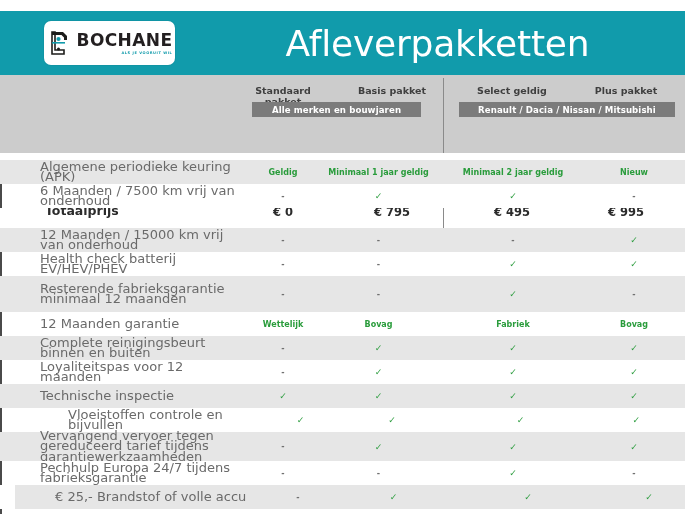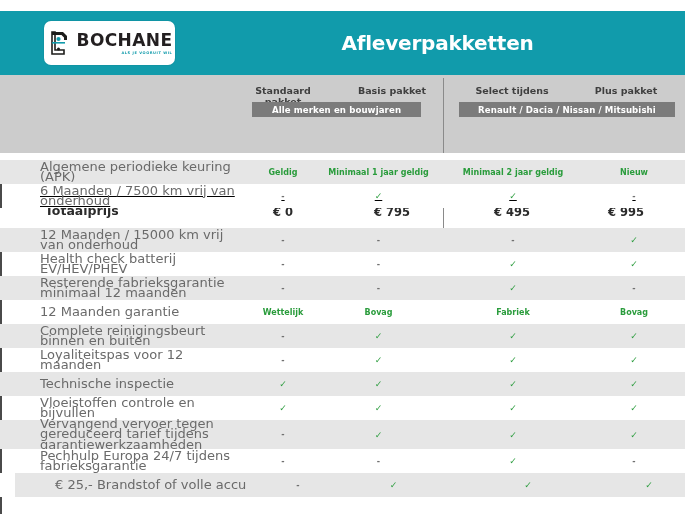--- a/index.html
+++ b/index.html
@@ -37,21 +37,21 @@
     font-size: 3.6px; font-weight: 700; letter-spacing: 0.55px;
     color: #119BAB; line-height: 6px; margin-top: 1px;
   }
   .header-title {
     position: absolute; left: 0; right: 0; top: 0; height: 64px;
     display: flex; align-items: center; justify-content: center;
     padding-left: 190px;
   }
   .header-title span {
     font-family: "DejaVu Sans", sans-serif;
-    color: #ffffff; font-size: 20px; font-weight: 700; letter-spacing: -0.2px;
+    color: #ffffff; font-size: 36px; font-weight: 400; letter-spacing: -0.2px;
   }
 
   
   .col-head {
     position: absolute; left: 0; top: 75px; width: 685px; height: 78px;
     background: #CCCCCC;
   }
   .ch-left  { position: absolute; left: 0;   top: 0; width: 443px; height: 78px; }
   .ch-right { position: absolute; left: 443px; top: 0; width: 242px; height: 78px; }
   .vdivider {
@@ -153,21 +153,21 @@
       </div>
     </div>
   </div>
 
   <div class="col-head">
     <div class="ch-left"></div>
     <div class="ch-right"></div>
 
     <div class="pkg-name" style="left:237px;width:92px;">Standaard pakket</div>
     <div class="pkg-name" style="left:346px;width:92px;">Basis pakket</div>
-    <div class="pkg-name" style="left:466px;width:92px;">Select tijdens</div>
+    <div class="pkg-name" style="left:466px;width:92px;">Select geldig</div>
     <div class="pkg-name" style="left:580px;width:92px;">Plus pakket</div>
 
     <div class="brandbar" style="left:252px;top:27px;width:169px;">
       <span>Alle merken en bouwjaren</span>
     </div>
     <div class="brandbar" style="left:459px;top:27px;width:216px;">
       <span>Renault / Dacia / Nissan / Mitsubishi</span>
     </div>
 
     <div class="subnote" style="left:455px;width:115px;">Auto's tot 1 jaar oud en 20.000 km</div>
@@ -186,42 +186,42 @@
   <div class="table">
     <div class="gap-strip"></div>
     <div id="rows-host">
         <div class="row alt" style="height: 24px;">
           <div class="row-label">Algemene periodieke keuring (APK)</div>
           <div class="cell c1"><span class="txt">Geldig</span></div>
           <div class="cell c2"><span class="txt">Minimaal 1 jaar geldig</span></div>
           <div class="cell c3"><span class="txt">Minimaal 2 jaar geldig</span></div>
           <div class="cell c4"><span class="txt">Nieuw</span></div>
         </div>
-        <div class="row plain" style="height: 24px; text-decoration: underline;">
+        <div class="row plain" style="height: 24px;">
           <div class="row-label">6 Maanden / 7500 km vrij van onderhoud</div>
           <div class="cell c1"><span class="dash">-</span></div>
           <div class="cell c2"><span class="mark">✓</span></div>
           <div class="cell c3"><span class="mark">✓</span></div>
           <div class="cell c4"><span class="dash">-</span></div>
         </div>
         <div class="row alt" style="height: 24px; margin-top: 20px;">
           <div class="row-label">12 Maanden / 15000 km vrij van onderhoud</div>
           <div class="cell c1"><span class="dash">-</span></div>
           <div class="cell c2"><span class="dash">-</span></div>
           <div class="cell c3"><span class="dash">-</span></div>
           <div class="cell c4"><span class="mark">✓</span></div>
         </div>
         <div class="row plain" style="height: 24px; border-radius: 12px;">
           <div class="row-label">Health check batterij EV/HEV/PHEV</div>
           <div class="cell c1"><span class="dash">-</span></div>
           <div class="cell c2"><span class="dash">-</span></div>
           <div class="cell c3"><span class="mark">✓</span></div>
           <div class="cell c4"><span class="mark">✓</span></div>
         </div>
-        <div class="row alt" style="height: 24px;">
+        <div class="row alt" style="height: 36px;">
           <div class="row-label">Resterende fabrieksgarantie minimaal 12 maanden</div>
           <div class="cell c1"><span class="dash">-</span></div>
           <div class="cell c2"><span class="dash">-</span></div>
           <div class="cell c3"><span class="mark">✓</span></div>
           <div class="cell c4"><span class="dash">-</span></div>
         </div>
         <div class="row plain" style="height: 24px;">
           <div class="row-label">12 Maanden  garantie</div>
           <div class="cell c1"><span class="txt">Wettelijk</span></div>
           <div class="cell c2"><span class="txt">Bovag</span></div>
@@ -242,21 +242,21 @@
           <div class="cell c3"><span class="mark">✓</span></div>
           <div class="cell c4"><span class="mark">✓</span></div>
         </div>
         <div class="row alt" style="height: 24px;">
           <div class="row-label">Technische inspectie</div>
           <div class="cell c1"><span class="mark">✓</span></div>
           <div class="cell c2"><span class="mark">✓</span></div>
           <div class="cell c3"><span class="mark">✓</span></div>
           <div class="cell c4"><span class="mark">✓</span></div>
         </div>
-        <div class="row plain" style="height: 24px;">
+        <div class="row plain" style="height: 24px; padding-left: 28px;">
           <div class="row-label">Vloeistoffen controle en bijvullen</div>
           <div class="cell c1"><span class="mark">✓</span></div>
           <div class="cell c2"><span class="mark">✓</span></div>
           <div class="cell c3"><span class="mark">✓</span></div>
           <div class="cell c4"><span class="mark">✓</span></div>
         </div>
         <div class="row alt" style="height: 29px;">
           <div class="row-label">Vervangend vervoer tegen gereduceerd tarief tijdens garantiewerkzaamheden</div>
           <div class="cell c1"><span class="dash">-</span></div>
           <div class="cell c2"><span class="mark">✓</span></div>

